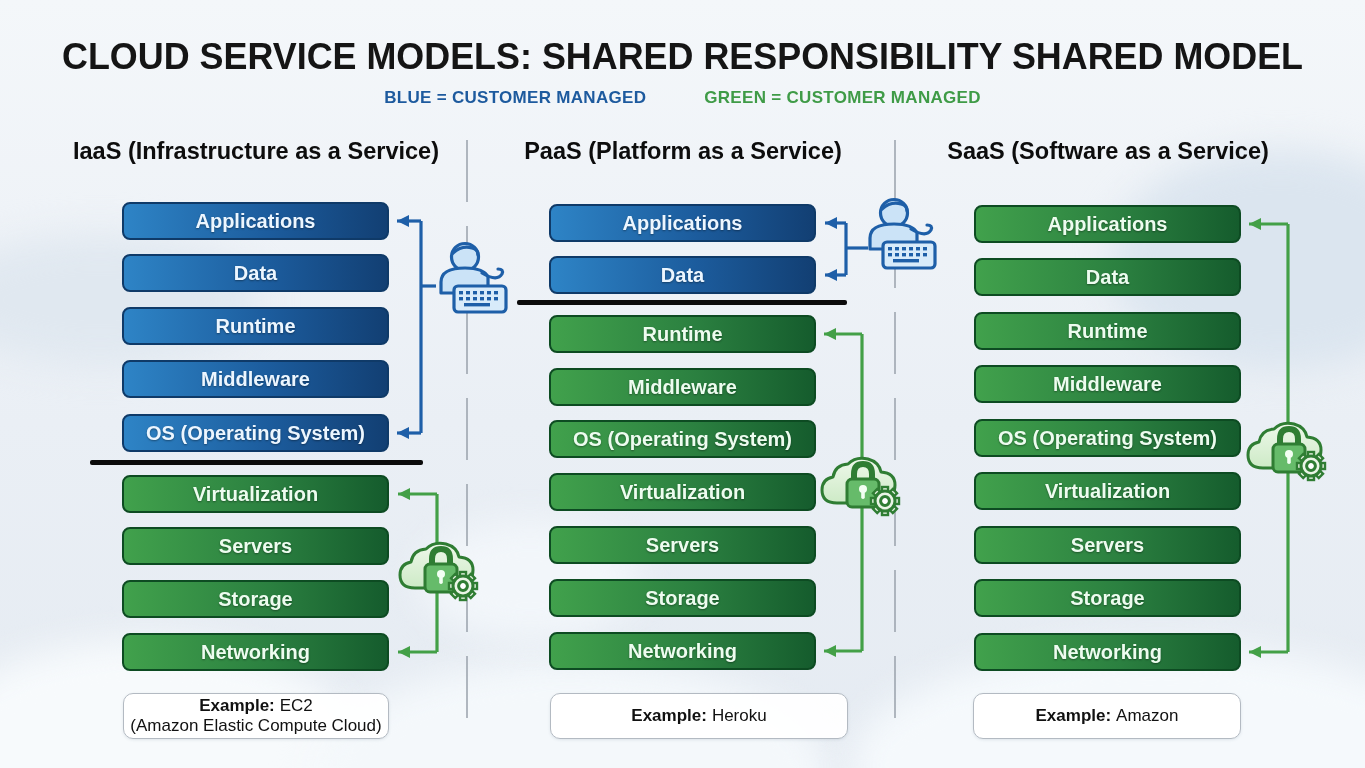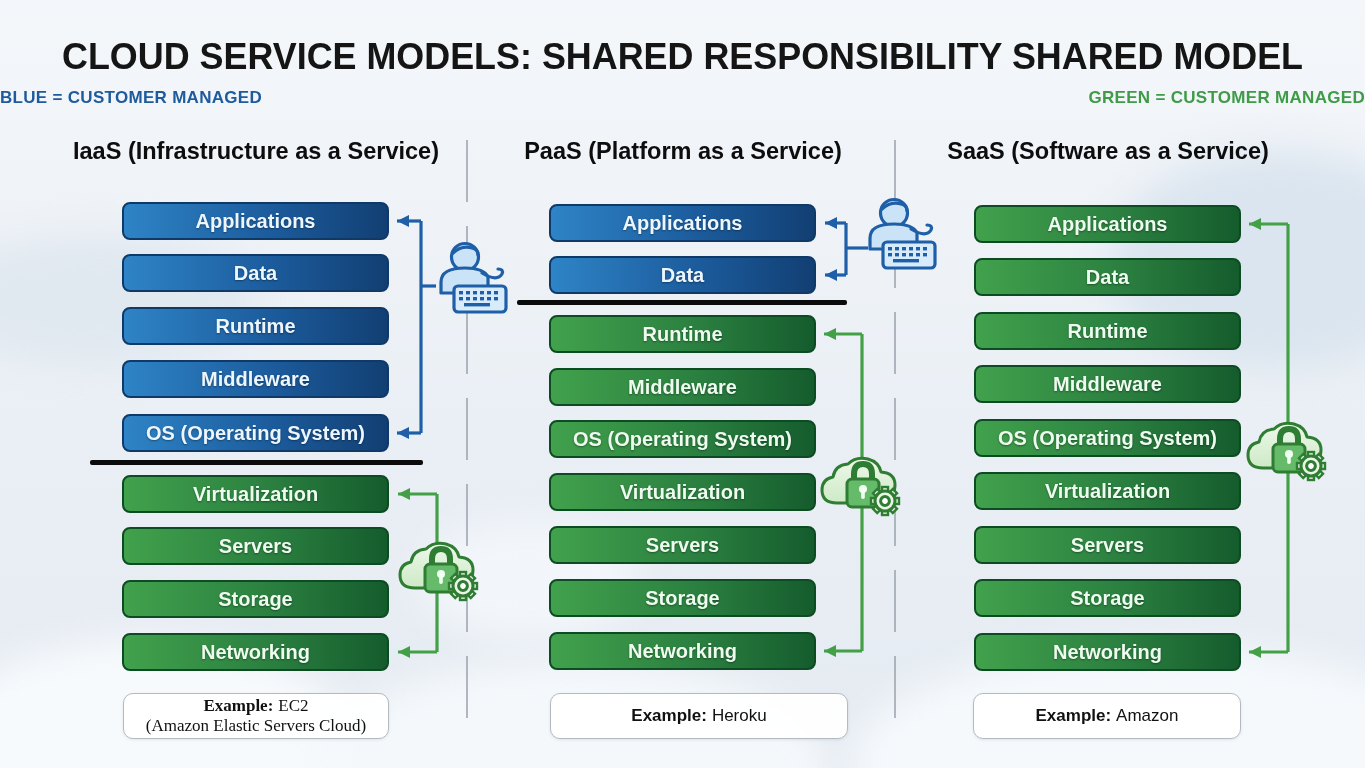--- a/index.html
+++ b/index.html
@@ -2,21 +2,21 @@
 <html><head>
 <meta charset="utf-8">
 <style>
   html,body{margin:0;padding:0;}
   body{font-family:"Liberation Sans","DejaVu Sans",sans-serif;}
   .canvas{position:relative;width:1365px;height:768px;overflow:hidden;
     background:linear-gradient(180deg,#f4f7fa 0%,#eaeff5 55%,#e5ebf2 100%);}
   .bgcloud{position:absolute;border-radius:50%;filter:blur(18px);}
   .title{position:absolute;left:0;right:0;top:36px;text-align:center;
     font-size:37px;font-weight:700;color:#151515;letter-spacing:0px;transform:scaleX(.97);}
-  .legend{position:absolute;left:0;right:0;top:88px;display:flex;justify-content:space-between;gap:58px;
+  .legend{position:absolute;left:0;right:0;top:88px;display:flex;justify-content:center;gap:58px;
     font-size:17px;font-weight:700;letter-spacing:.3px;}
   .legend .customer{color:#1d5a9e;}
   .legend .provider{color:#3f9b47;}
   .col-header{position:absolute;text-align:center;font-size:24px;font-weight:700;color:#0d0d0d;transform:scaleX(.98);}
   .col-sep{position:absolute;top:140px;height:582px;width:2px;opacity:.75;
     background:repeating-linear-gradient(180deg,#99a1ab 0 62px,transparent 62px 86px);}
   .block{position:absolute;width:267px;height:38px;box-sizing:border-box;border-radius:8px;
     display:flex;align-items:center;justify-content:center;
     font-size:20px;font-weight:700;text-shadow:0 1px 2px rgba(0,0,0,.38);}
   .block::before{content:"";position:absolute;left:4px;right:4px;top:-10px;height:13px;z-index:-1;
@@ -63,23 +63,23 @@
   <div class="block blue" style="left:122px;top:202px;">Applications</div>
   <div class="block blue" style="left:122px;top:254px;">Data</div>
   <div class="block blue" style="left:122px;top:307px;">Runtime</div>
   <div class="block blue" style="left:122px;top:360px;">Middleware</div>
   <div class="block blue" style="left:122px;top:414px;">OS (Operating System)</div>
   <div class="stack-divider" style="left:90px;top:460px;width:333px;"></div>
   <div class="block green" style="left:122px;top:475px;">Virtualization</div>
   <div class="block green" style="left:122px;top:527px;">Servers</div>
   <div class="block green" style="left:122px;top:580px;">Storage</div>
   <div class="block green" style="left:122px;top:633px;">Networking</div>
-  <div class="example-box" style="left:123px;top:693px;width:266px;font-family:Liberation Serif, serif;">
+  <div class="example-box" style="left:123px;top:693px;width:266px;">
     <div><span class="ex-label">Example:</span><span>EC2</span></div>
-    <div>(Amazon Elastic Servers Cloud)</div>
+    <div>(Amazon Elastic Compute Cloud)</div>
   </div>
 
   <div class="block blue" style="left:549px;top:204px;">Applications</div>
   <div class="block blue" style="left:549px;top:256px;">Data</div>
   <div class="stack-divider" style="left:517px;top:300px;width:330px;"></div>
   <div class="block green" style="left:549px;top:315px;">Runtime</div>
   <div class="block green" style="left:549px;top:368px;">Middleware</div>
   <div class="block green" style="left:549px;top:420px;">OS (Operating System)</div>
   <div class="block green" style="left:549px;top:473px;">Virtualization</div>
   <div class="block green" style="left:549px;top:526px;">Servers</div>

